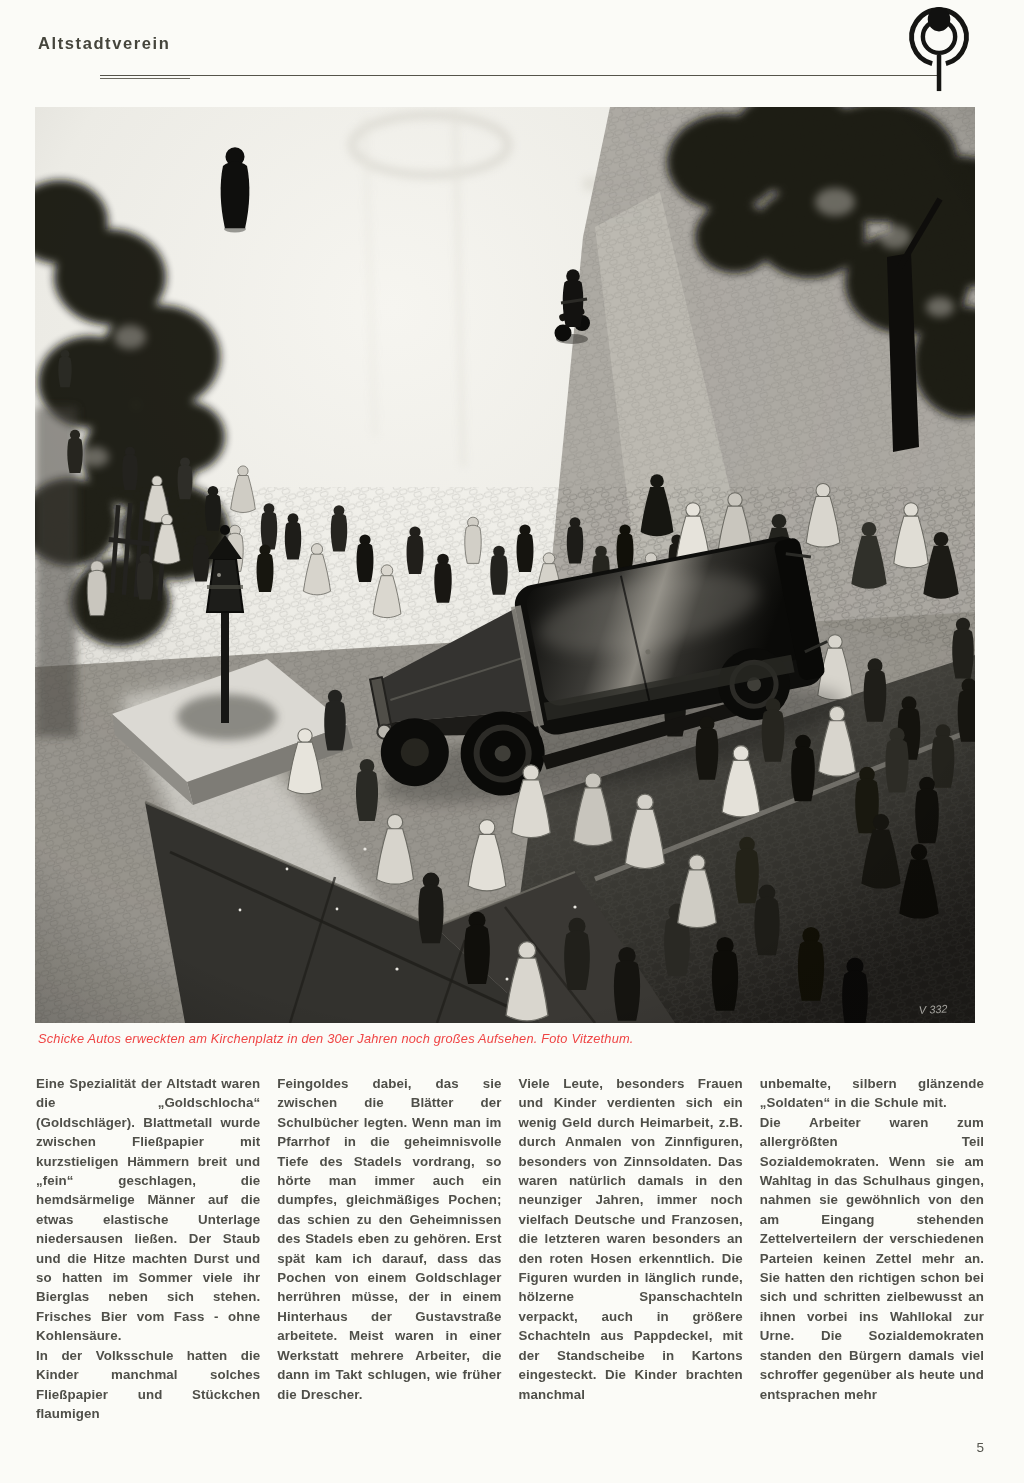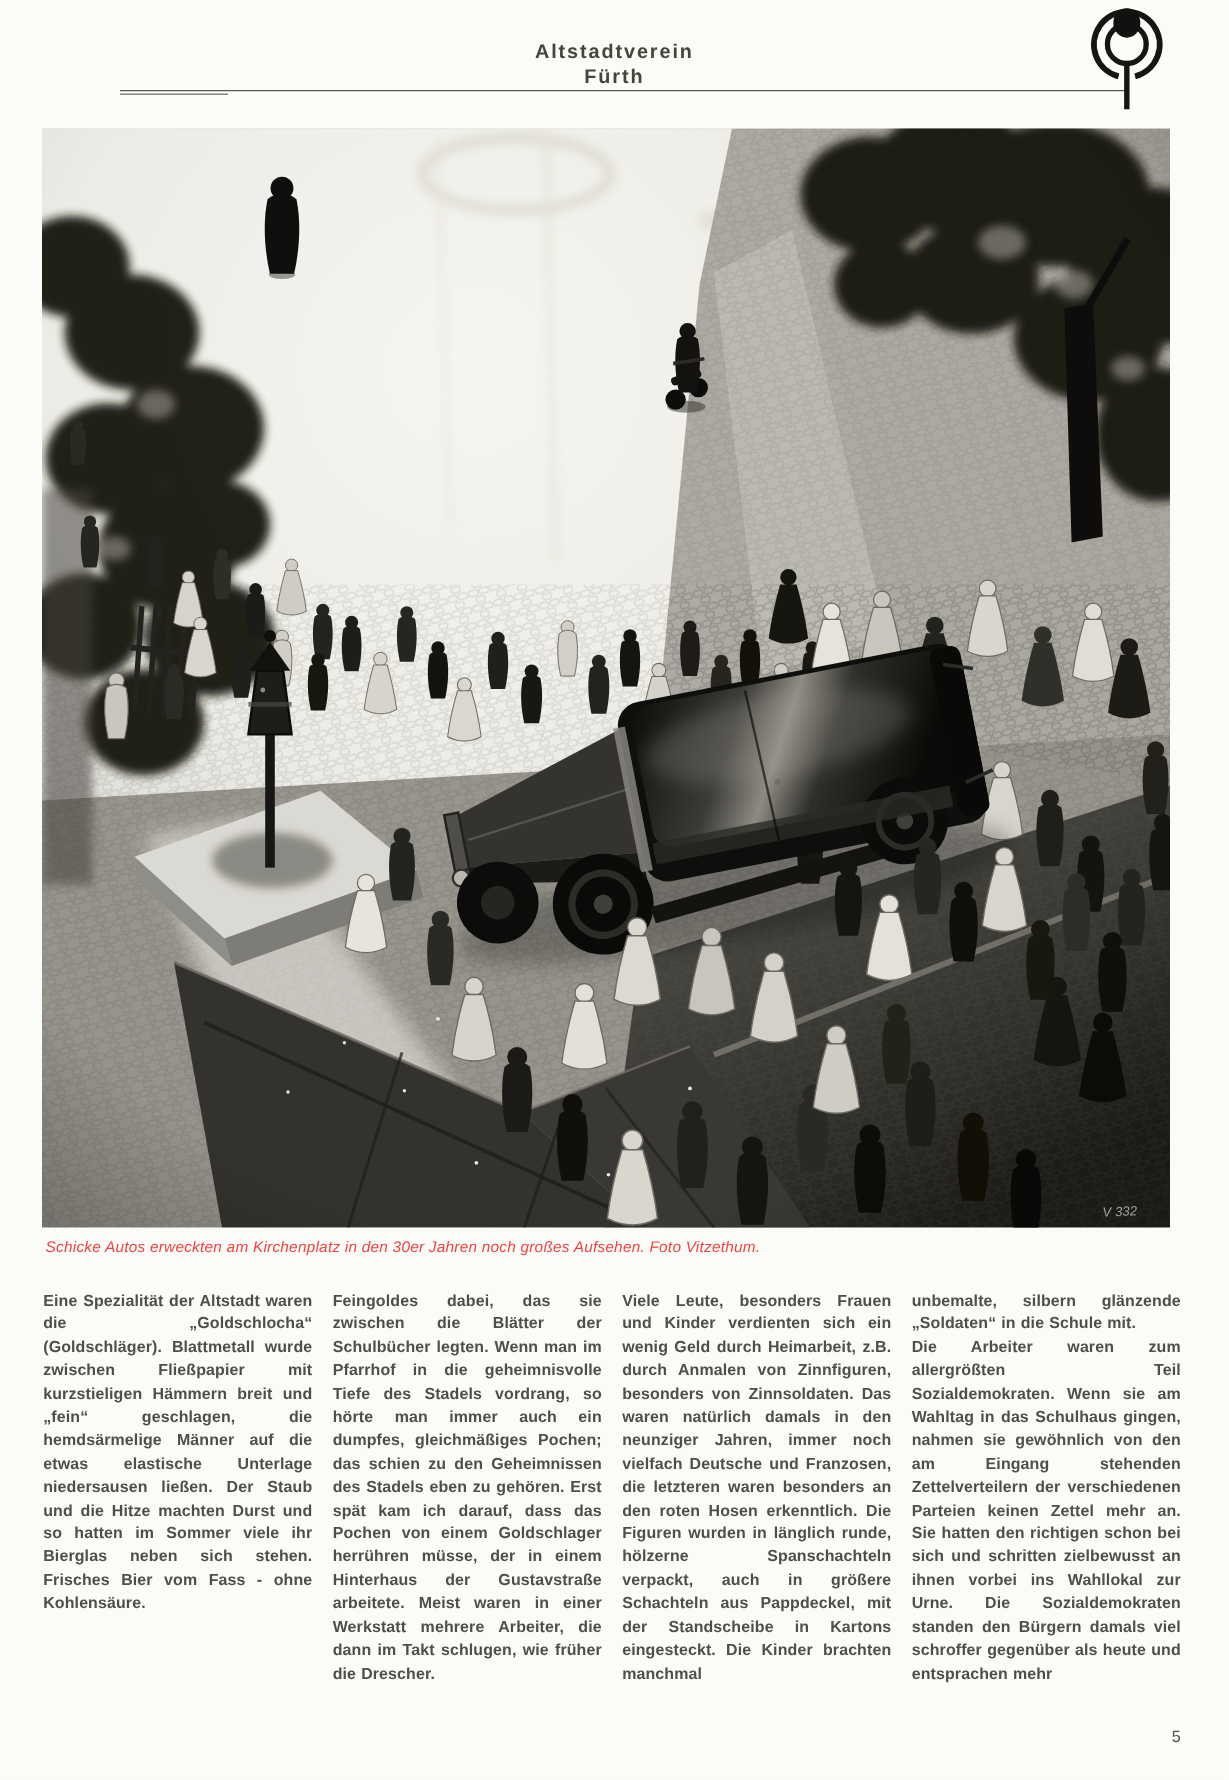--- a/index.html
+++ b/index.html
@@ -1,19 +1,19 @@
 <!DOCTYPE html>
 <html lang="de"><head>
 <meta charset="utf-8">
 <style>
   html,body{margin:0;padding:0;background:#ffffff;}
   .page{position:relative;width:1024px;height:1483px;background:#fbfbf7;overflow:hidden;
         font-family:"Liberation Sans","DejaVu Sans",sans-serif;color:#4e4e48;}
   
-  .masthead{position:absolute;left:38px;top:33px;width:948px;text-align:center;}
+  .masthead{position:absolute;left:38px;top:33px;width:948px;}
   .org1,.org2{font-size:16.5px;font-weight:bold;letter-spacing:1.6px;color:#45453c;line-height:21px;}
   .rule{position:absolute;left:100px;top:75px;width:838px;border-bottom:1.6px solid #55544b;}
   .rule2{position:absolute;left:100px;top:78px;width:90px;border-bottom:1.5px solid #6a6960;}
   .logo{position:absolute;left:901px;top:4px;width:78px;height:90px;}
   
   .photoWrap{position:absolute;left:35px;top:107px;width:940px;height:916px;background:#d9d7d1;}
   .photoWrap svg{display:block;}
   .caption{position:absolute;left:38px;top:1031px;width:700px;font-style:italic;
            font-size:12.8px;color:#ef4444;letter-spacing:.2px;}
   
@@ -24,21 +24,20 @@
   .pageNum{position:absolute;left:36px;top:1440px;width:948px;text-align:right;
            font-size:13.5px;color:#55554e;}
 </style>
 </head>
 <body>
 
 <div class="page">
 
   <div class="masthead">
     <div class="org1">Altstadtverein</div>
-    <div class="org2">Fürth</div>
   </div>
   <div class="rule"></div>
   <div class="rule2"></div>
 
   <svg class="logo" viewBox="0 0 78 92">
     <path d="M 31,61 A 28 28 0 1 1 45,61" fill="none" stroke="#151513" stroke-width="5"></path>
     <circle cx="38" cy="33.5" r="16.5" fill="none" stroke="#151513" stroke-width="4.5"></circle>
     <ellipse cx="38" cy="15.5" rx="11.5" ry="12.5" fill="#111110"></ellipse>
     <rect x="35.7" y="52" width="4.6" height="37" fill="#151513"></rect>
   </svg>
@@ -328,20 +327,21 @@
 
       <rect x="0" y="0" width="940" height="916" fill="url(#vg)"></rect>
     </svg>
   </figure>
 
   <div class="caption">Schicke Autos erweckten am Kirchenplatz in den 30er Jahren noch großes Aufsehen. Foto Vitzethum.</div>
 
   <div class="columns">
     <div class="col">
       <p>Eine Spezialität der Altstadt waren die „Goldschlocha“ (Goldschläger). Blattmetall wurde zwischen Fließpapier mit kurzstieligen Hämmern breit und „fein“ geschlagen, die hemdsärmelige Männer auf die etwas elastische Unterlage niedersausen ließen. Der Staub und die Hitze machten Durst und so hatten im Sommer viele ihr Bierglas neben sich stehen. Frisches Bier vom Fass - ohne Kohlensäure.</p>
+      <p>In der Volksschule hatten die Kinder manchmal solches Fließpapier und Stückchen flaumigen</p>
     </div>
     <div class="col">
       <p>Feingoldes dabei, das sie zwischen die Blätter der Schulbücher legten. Wenn man im Pfarrhof in die geheimnisvolle Tiefe des Stadels vordrang, so hörte man immer auch ein dumpfes, gleichmäßiges Pochen; das schien zu den Geheimnissen des Stadels eben zu gehören. Erst spät kam ich darauf, dass das Pochen von einem Goldschlager herrühren müsse, der in einem Hinterhaus der Gustavstraße arbeitete. Meist waren in einer Werkstatt mehrere Arbeiter, die dann im Takt schlugen, wie früher die Drescher.</p>
     </div>
     <div class="col">
       <p>Viele Leute, besonders Frauen und Kinder verdienten sich ein wenig Geld durch Heimarbeit, z.B. durch Anmalen von Zinnfiguren, besonders von Zinnsoldaten. Das waren natürlich damals in den neunziger Jahren, immer noch vielfach Deutsche und Franzosen, die letzteren waren besonders an den roten Hosen erkenntlich. Die Figuren wurden in länglich runde, hölzerne Spanschachteln verpackt, auch in größere Schachteln aus Pappdeckel, mit der Standscheibe in Kartons eingesteckt. Die Kinder brachten manchmal</p>
     </div>
     <div class="col">
       <p>unbemalte, silbern glänzende „Soldaten“ in die Schule mit.</p>
       <p>Die Arbeiter waren zum allergrößten Teil Sozialdemokraten. Wenn sie am Wahltag in das Schulhaus gingen, nahmen sie gewöhnlich von den am Eingang stehenden Zettelverteilern der verschiedenen Parteien keinen Zettel mehr an. Sie hatten den richtigen schon bei sich und schritten zielbewusst an ihnen vorbei ins Wahllokal zur Urne. Die Sozialdemokraten standen den Bürgern damals viel schroffer gegenüber als heute und entsprachen mehr</p>

